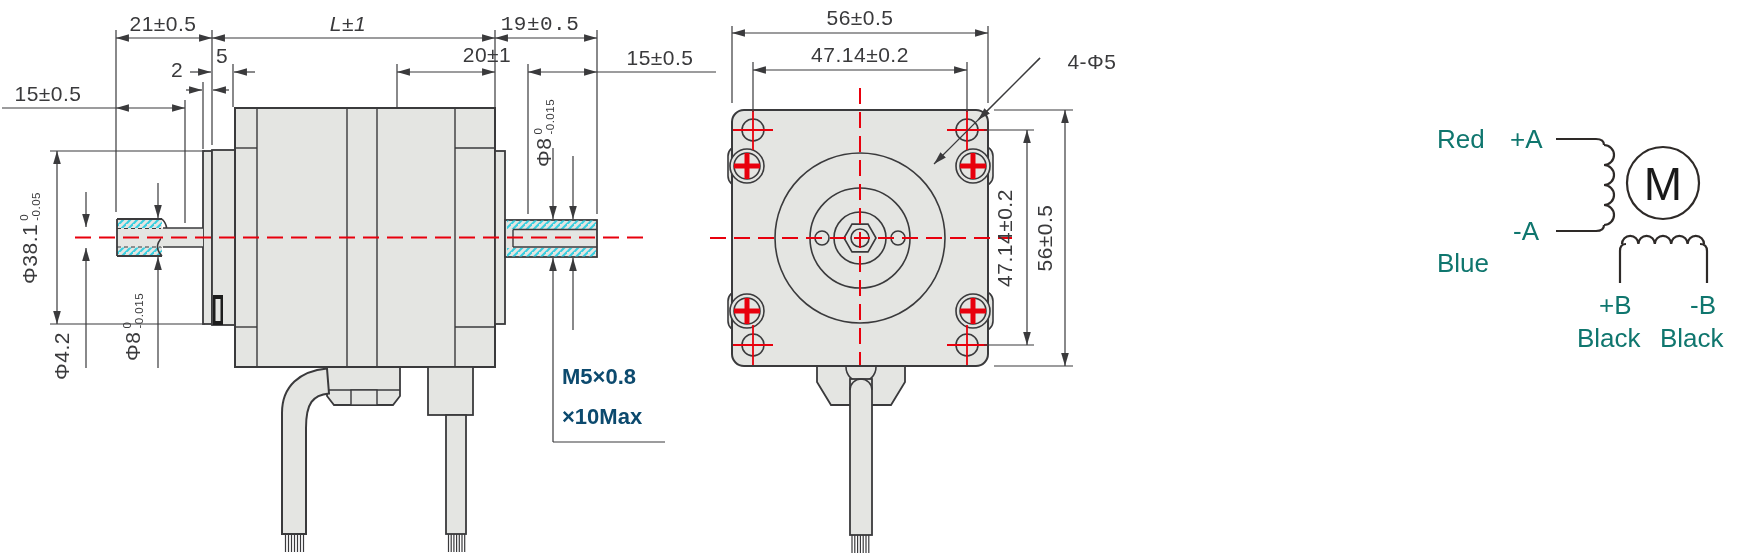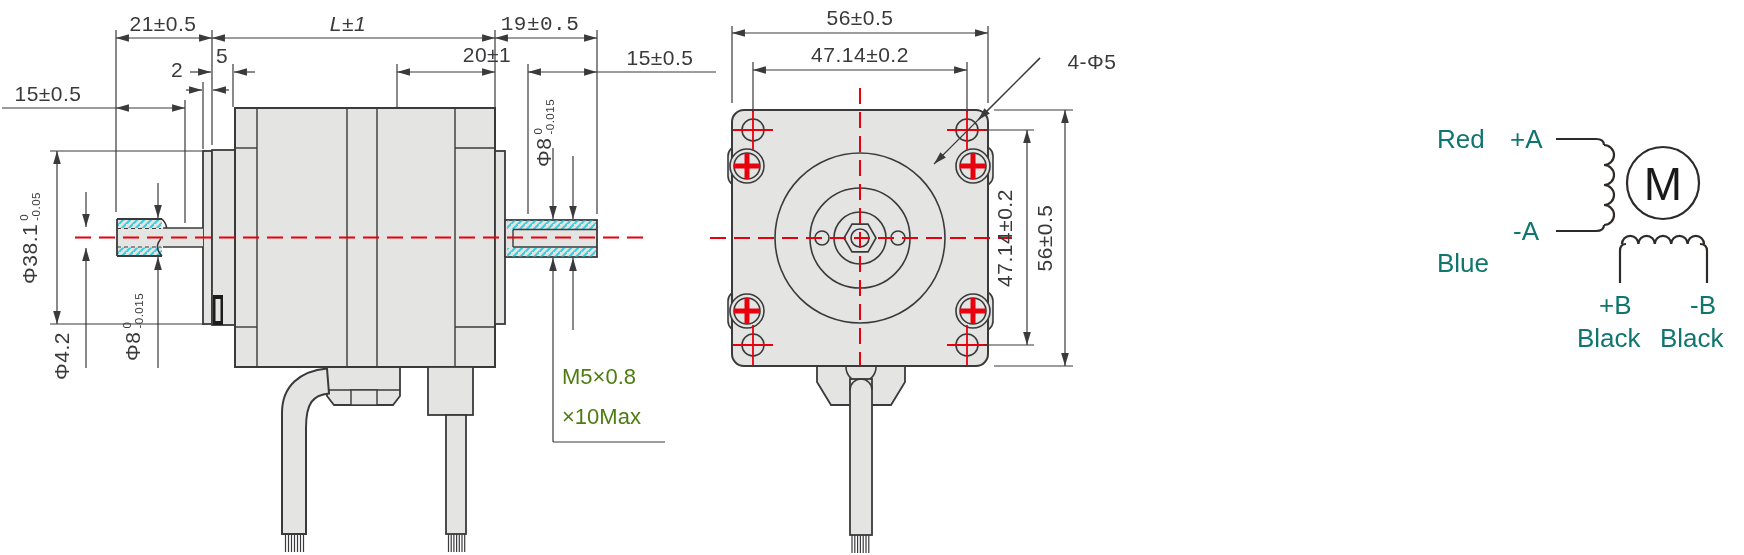--- a/index.html
+++ b/index.html
@@ -3,21 +3,21 @@
 <meta charset="utf-8">
 <style>
   html,body{margin:0;padding:0;background:#fff;}
   #stage{position:relative;width:1744px;height:555px;background:#ffffff;overflow:hidden;
          font-family:"Liberation Sans", sans-serif;color:#3a3a3c;}
   #stage svg{position:absolute;left:0;top:0;}
   .t{position:absolute;transform:translate(-50%,-50%);font-size:21px;white-space:nowrap;
      color:#3a3a3c;letter-spacing:0.5px;}
   .rot{position:absolute;transform:translate(-50%,-50%) rotate(-90deg);font-size:21px;
        white-space:nowrap;color:#3a3a3c;display:flex;align-items:center;letter-spacing:0.5px;}
-  .tl{position:absolute;font-size:22px;white-space:nowrap;color:#4d7c0f;}
+  .tl{position:absolute;font-size:22px;white-space:nowrap;color:#0c4a6e;font-weight:bold;}
   .wire-label{position:absolute;font-size:26px;white-space:nowrap;color:#0f766e;}
   .tolstack{display:inline-flex;flex-direction:column;line-height:1.05;font-size:11.5px;
             margin-left:3px;justify-content:center;}
   .motor-m{position:absolute;transform:translate(-50%,-50%);font-size:46px;color:#1a1a1a;
            font-weight:400;}
 </style>
 </head>
 <body>
 
 <div id="stage">

